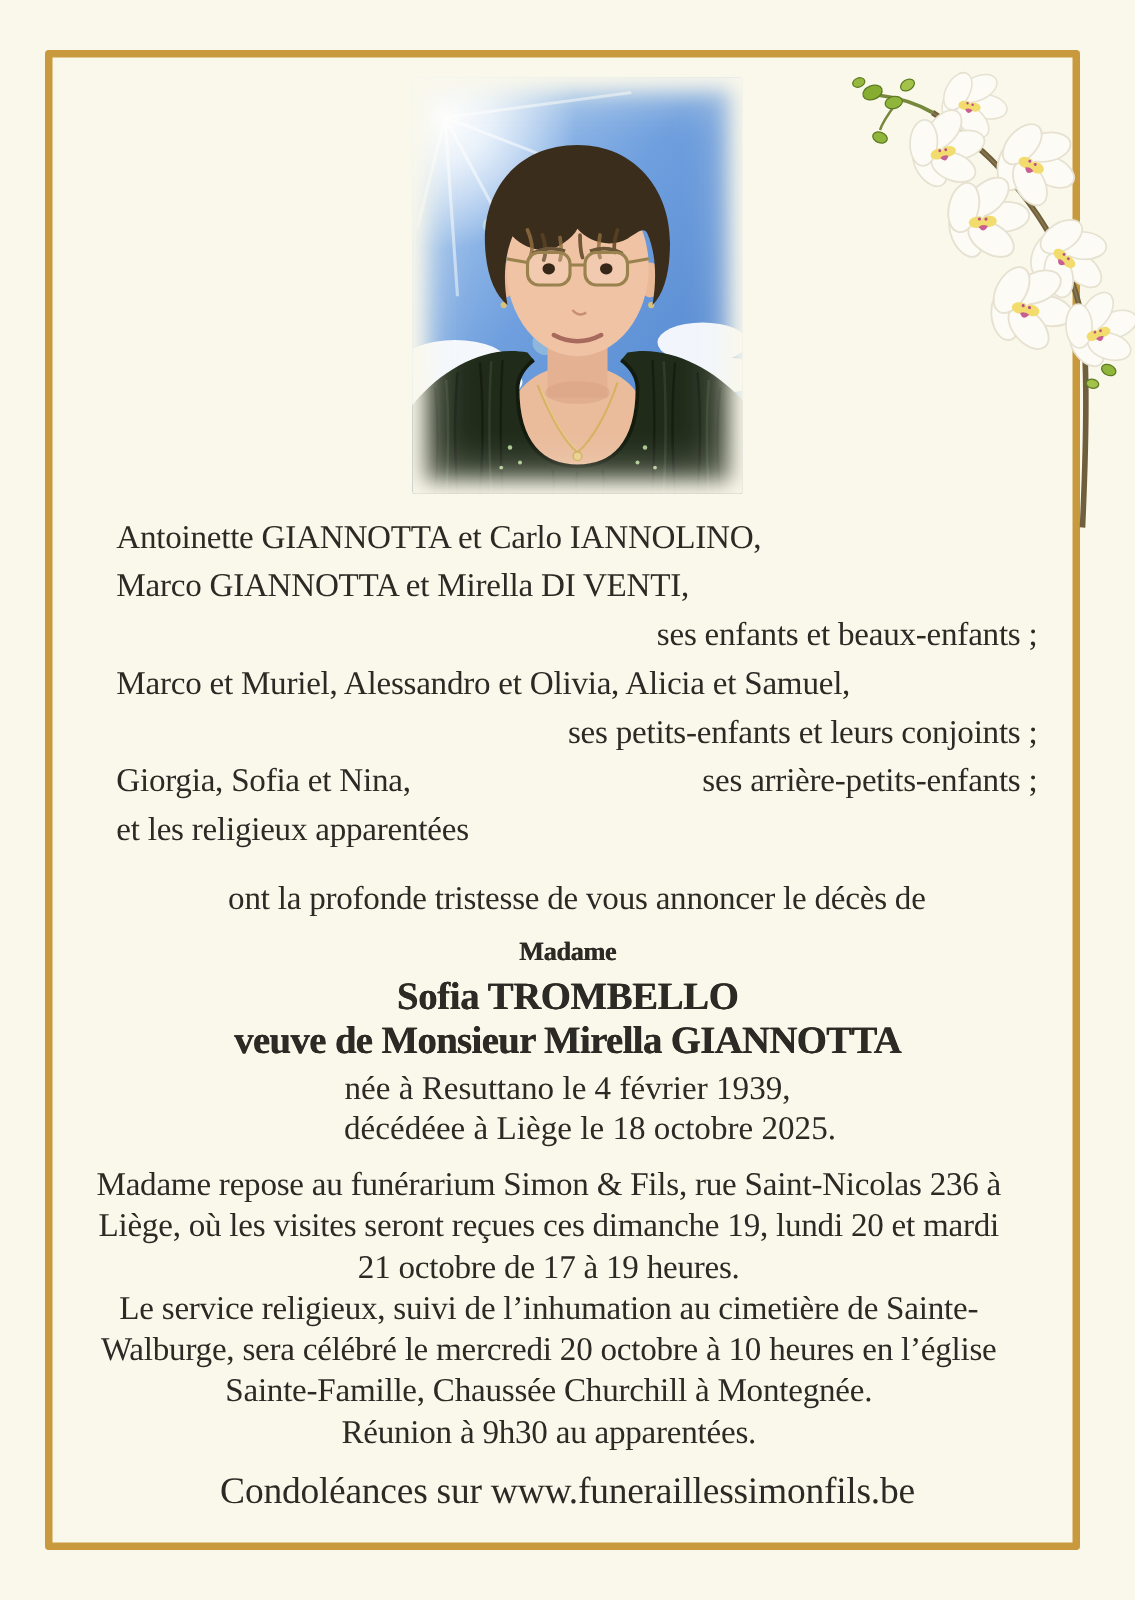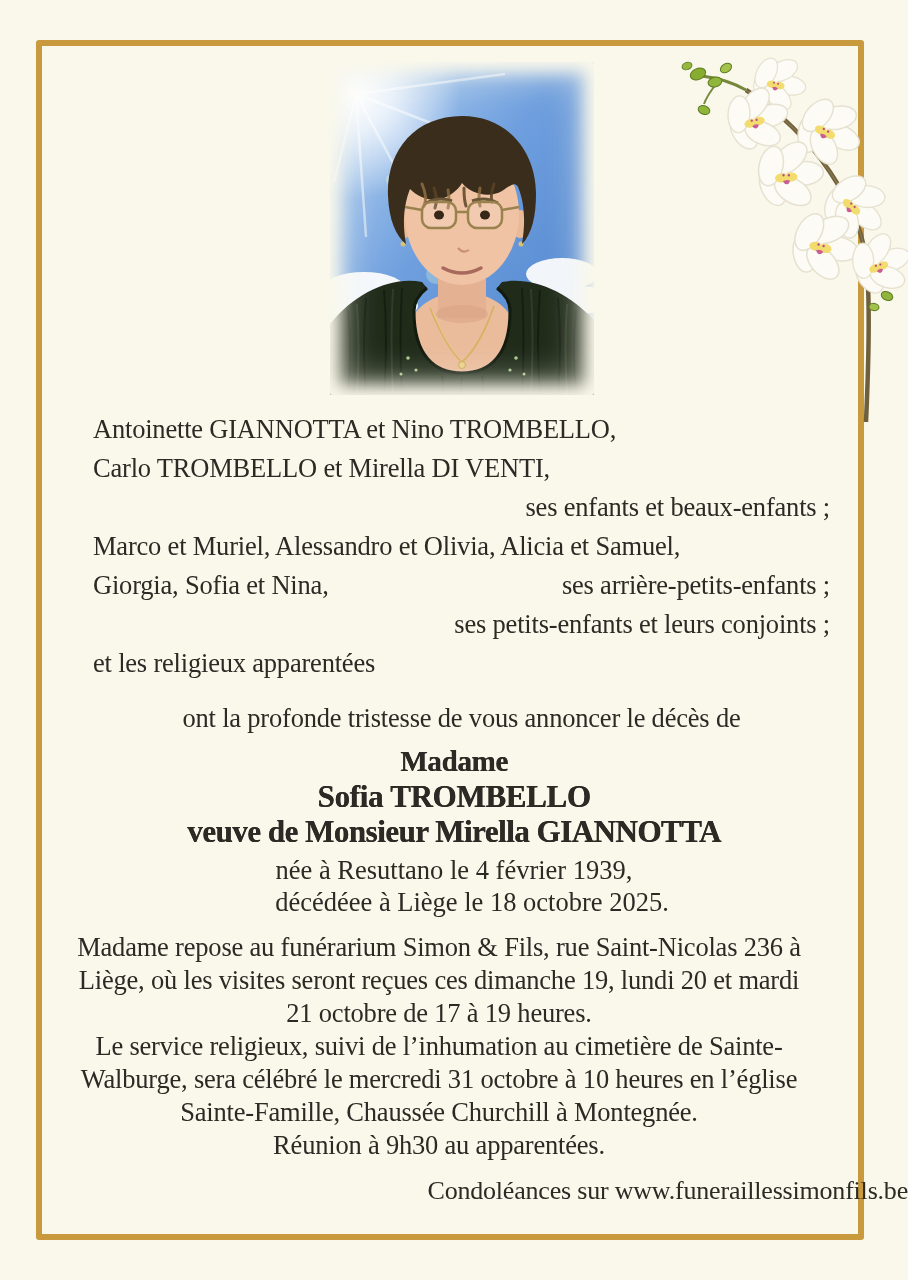--- a/index.html
+++ b/index.html
@@ -56,41 +56,41 @@
     text-align: center;
     white-space: nowrap;
   }
   .deceased {
     position: absolute;
     left: 0; top: 744px;
     width: 908px;
     text-align: center;
     z-index: 3;
   }
-  .deceased .title    { font-size: 29px; font-weight: bold; line-height: 35px; letter-spacing: -0.3px; text-shadow: 0.4px 0 0 currentColor; }
+  .deceased .title    { font-size: 21px; font-weight: bold; line-height: 35px; letter-spacing: -0.3px; text-shadow: 0.4px 0 0 currentColor; }
   .deceased .name     { font-size: 31px; font-weight: bold; line-height: 35px; letter-spacing: -0.3px; text-shadow: 0.4px 0 0 currentColor; }
   .deceased .widow    { font-size: 31px; font-weight: bold; line-height: 35px; letter-spacing: -0.5px; text-shadow: 0.4px 0 0 currentColor; }
   .deceased .birth    { font-size: 26.5px; line-height: 33px; margin-top: 5px; }
   .deceased .death    { font-size: 26.5px; line-height: 31px; padding-left: 36px; }
   .details {
     position: absolute;
     left: 69px; top: 931px;
     width: 740px;
     text-align: center;
     font-size: 26.5px;
     line-height: 33px;
     letter-spacing: -0.2px;
     z-index: 3;
   }
   .footer {
     position: absolute;
     left: 0; top: 1176px;
     width: 908px;
-    text-align: right;
-    font-size: 26px;
+    text-align: center;
+    font-size: 30px;
     letter-spacing: -0.2px;
     z-index: 3;
   }
 </style>
 </head>
 <body>
 
 <div class="frame"></div>
 
 <div class="photo">
@@ -255,40 +255,40 @@
     </g>
   <g transform="translate(218,241) scale(1.1) rotate(-20)">
       <use href="#orchidFlower"></use>
     </g>
 
   <ellipse cx="227" cy="272" rx="6" ry="4.2" fill="#8fb63a" stroke="#5d7a22" stroke-width="1" transform="rotate(25 227 272)"></ellipse>
   <ellipse cx="214" cy="283" rx="5" ry="3.6" fill="#a3c24a" stroke="#5d7a22" stroke-width="1" transform="rotate(10 214 283)"></ellipse>
 </svg>
 
 <div class="intro">
-  <div class="row">Antoinette GIANNOTTA et Nino TROMBELLO,</div>
-  <div class="row">Carlo TROMBELLO et Mirella DI VENTI,</div>
+  <div class="row">Antoinette GIANNOTTA et Carlo IANNOLINO,</div>
+  <div class="row">Marco GIANNOTTA et Mirella DI VENTI,</div>
   <div class="row right">ses enfants et beaux-enfants ;</div>
   <div class="row">Marco et Muriel, Alessandro et Olivia, Alicia et Samuel,</div>
+  <div class="row right">ses petits-enfants et leurs conjoints ;</div>
   <div class="row dual">
     <span>Giorgia, Sofia et Nina,</span>
     <span>ses arrière-petits-enfants ;</span>
   </div>
-  <div class="row right">ses petits-enfants et leurs conjoints ;</div>
   <div class="row">et les religieux apparentées</div>
   <div class="announce">ont la profonde tristesse de vous annoncer le décès de</div>
 </div>
 
 <div class="deceased">
   <div class="title">Madame</div>
   <div class="name">Sofia TROMBELLO</div>
   <div class="widow">veuve de Monsieur Mirella GIANNOTTA</div>
   <div class="birth">née à Resuttano le 4 février 1939,</div>
   <div class="death">décédéee à Liège le 18 octobre 2025.</div>
 </div>
 
 <div class="details">
   <div>Madame repose au funérarium Simon &amp; Fils, rue Saint-Nicolas 236 à Liège, où les visites seront reçues ces dimanche 19, lundi 20 et mardi 21 octobre de 17 à 19 heures.</div>
-  <div>Le service religieux, suivi de l’inhumation au cimetière de Sainte-Walburge, sera célébré le mercredi 31 octobre à 10 heures en l’église Sainte-Famille, Chaussée Churchill à Montegnée.</div>
+  <div>Le service religieux, suivi de l’inhumation au cimetière de Sainte-Walburge, sera célébré le mercredi 20 octobre à 10 heures en l’église Sainte-Famille, Chaussée Churchill à Montegnée.</div>
   <div>Réunion à 9h30 au apparentées.</div>
 </div>
 
 <div class="footer">Condoléances sur www.funeraillessimonfils.be</div>
 
 </body></html>

